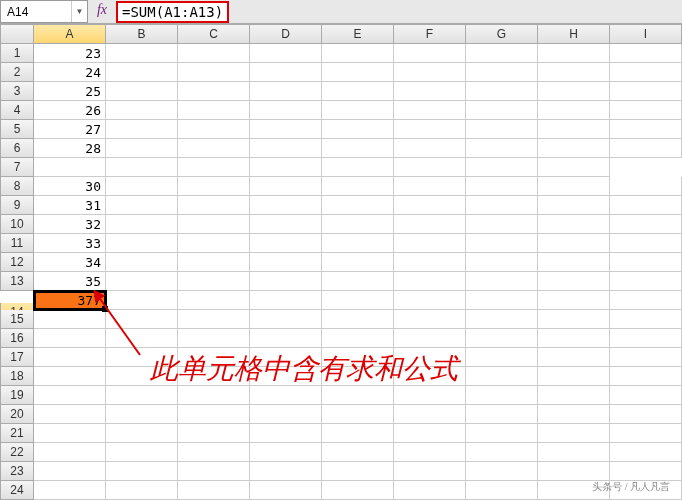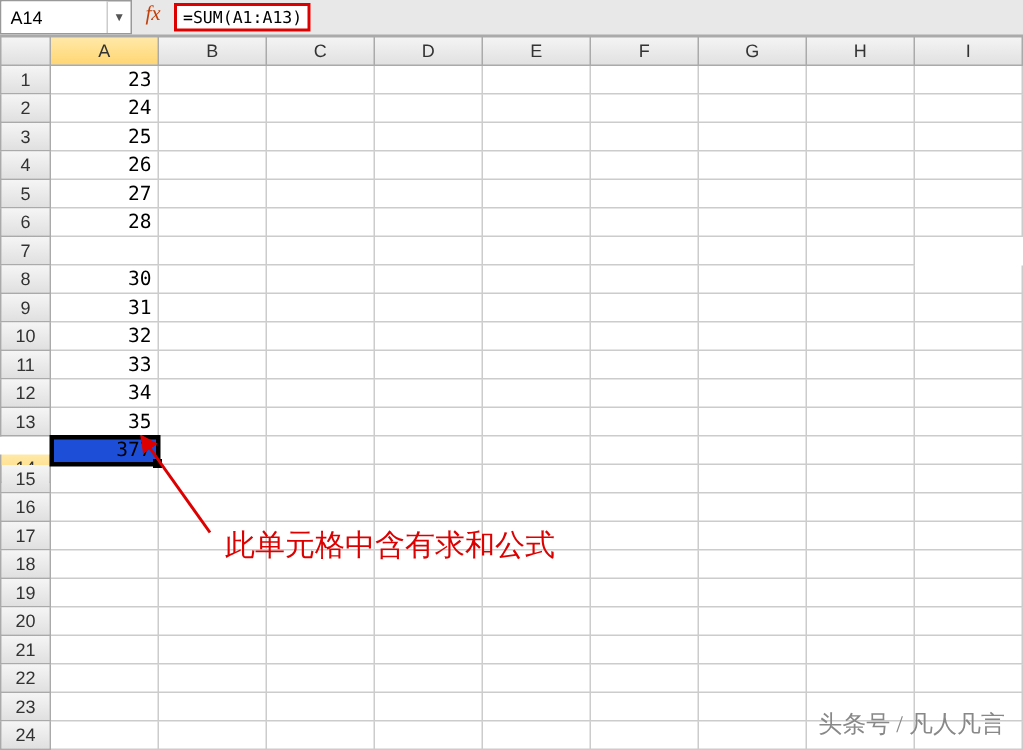--- a/index.html
+++ b/index.html
@@ -3,42 +3,42 @@
 <meta charset="utf-8">
 <style>
   * { box-sizing: border-box; margin: 0; padding: 0; }
   body { font-family: "Microsoft YaHei", Arial, sans-serif; font-size: 12px; background: #fff; width: 682px; height: 500px; overflow: hidden; position: relative; }
   
   .formula-bar { display: flex; align-items: flex-start; height: 24px; background: #e8e8e8; border-bottom: 1px solid #aaa; }
   .name-box-wrap { display: flex; align-items: center; width: 88px; height: 100%; background: #fff; border: 1px solid #999; }
   .name-box { width: 70px; height: 100%; padding: 0 6px; border: none; outline: none; font-size: 12px; font-family: inherit; }
   .name-box-dd { width: 16px; height: 100%; display: flex; align-items: center; justify-content: center; cursor: pointer; font-size: 8px; color: #555; border-left: 1px solid #ccc; }
   .fx-btns { display: flex; align-items: center; padding: 0 4px; }
-  .fx-btn { width: 20px; height: 20px; display: flex; align-items: center; justify-content: center; font-style: italic; font-family: "Times New Roman", serif; font-size: 14px; color: #c2410c; cursor: pointer; }
+  .fx-btn { width: 20px; height: 20px; display: flex; align-items: center; justify-content: center; font-style: italic; font-family: "Times New Roman", serif; font-size: 14px; color: #701a75; cursor: pointer; }
   .formula-input-wrap { flex: 1; height: 100%; display: flex; align-items: center; }
-  .formula-highlight { border: 2px solid #d00; padding: 1px 4px; background: #fff; font-family: "SimSun", monospace; font-size: 11px; }
+  .formula-highlight { border: 2px solid #d00; padding: 1px 4px; background: #fff; font-family: "SimSun", monospace; font-size: 14px; }
   
   .grid-wrap { position: relative; }
   .col-headers { display: flex; height: 20px; background: linear-gradient(#f5f5f5,#e0e0e0); }
   .corner { width: 34px; height: 20px; border: 1px solid #aaa; background: linear-gradient(#f5f5f5,#e0e0e0); }
   .col-header { width: 72px; height: 20px; border: 1px solid #aaa; border-left: none; display: flex; align-items: center; justify-content: center; font-size: 12px; color: #333; cursor: pointer; }
   .col-header.active { background: linear-gradient(#ffe9a8,#ffd673); }
   
   .rows { }
   .row { display: flex; height: 19px; }
   .row-header { width: 34px; height: 19px; border: 1px solid #aaa; border-top: none; background: linear-gradient(#f5f5f5,#e0e0e0); display: flex; align-items: center; justify-content: center; font-size: 12px; color: #333; cursor: pointer; }
   .row-header.active { background: linear-gradient(#ffe9a8,#ffd673); margin-top: 12px; }
   .cell { width: 72px; height: 19px; border-right: 1px solid #ccc; border-bottom: 1px solid #ccc; padding: 0 4px; display: flex; align-items: center; justify-content: flex-end; font-family: "SimSun", monospace; font-size: 13px; position: relative; cursor: cell; }
-  .cell.selected { outline: 3px solid #000; outline-offset: -2px; z-index: 2; background: #1d4ed8; padding-left: 24px; }
+  .cell.selected { outline: 3px solid #000; outline-offset: -2px; z-index: 2; background: #f97316; padding-left: 24px; }
   .fill-handle { position: absolute; right: -3px; bottom: -3px; width: 6px; height: 6px; background: #000; z-index: 3; cursor: crosshair; }
   
   .annotation-arrow { position: absolute; z-index: 10; pointer-events: none; }
-  .annotation-text { position: absolute; z-index: 10; color: #d00; font-family: "KaiTi","STKaiti",serif; font-size: 20px; pointer-events: none; }
-  
-  .watermark { position: absolute; right: 12px; bottom: 6px; font-size: 16px; color: #888; font-family: "SimSun", serif; z-index: 20; }
+  .annotation-text { position: absolute; z-index: 10; color: #d00; font-family: "KaiTi","STKaiti",serif; font-style: italic; font-size: 28px; pointer-events: none; }
+  
+  .watermark { position: absolute; right: 12px; bottom: 6px; font-size: 10px; color: #888; font-family: "SimSun", serif; z-index: 20; }
 </style>
 </head>
 <body>
 
 <div class="formula-bar">
   <div class="name-box-wrap">
     <input class="name-box" value="A14" style="">
     <div class="name-box-dd">▼</div>
   </div>
   <div class="fx-btns">

